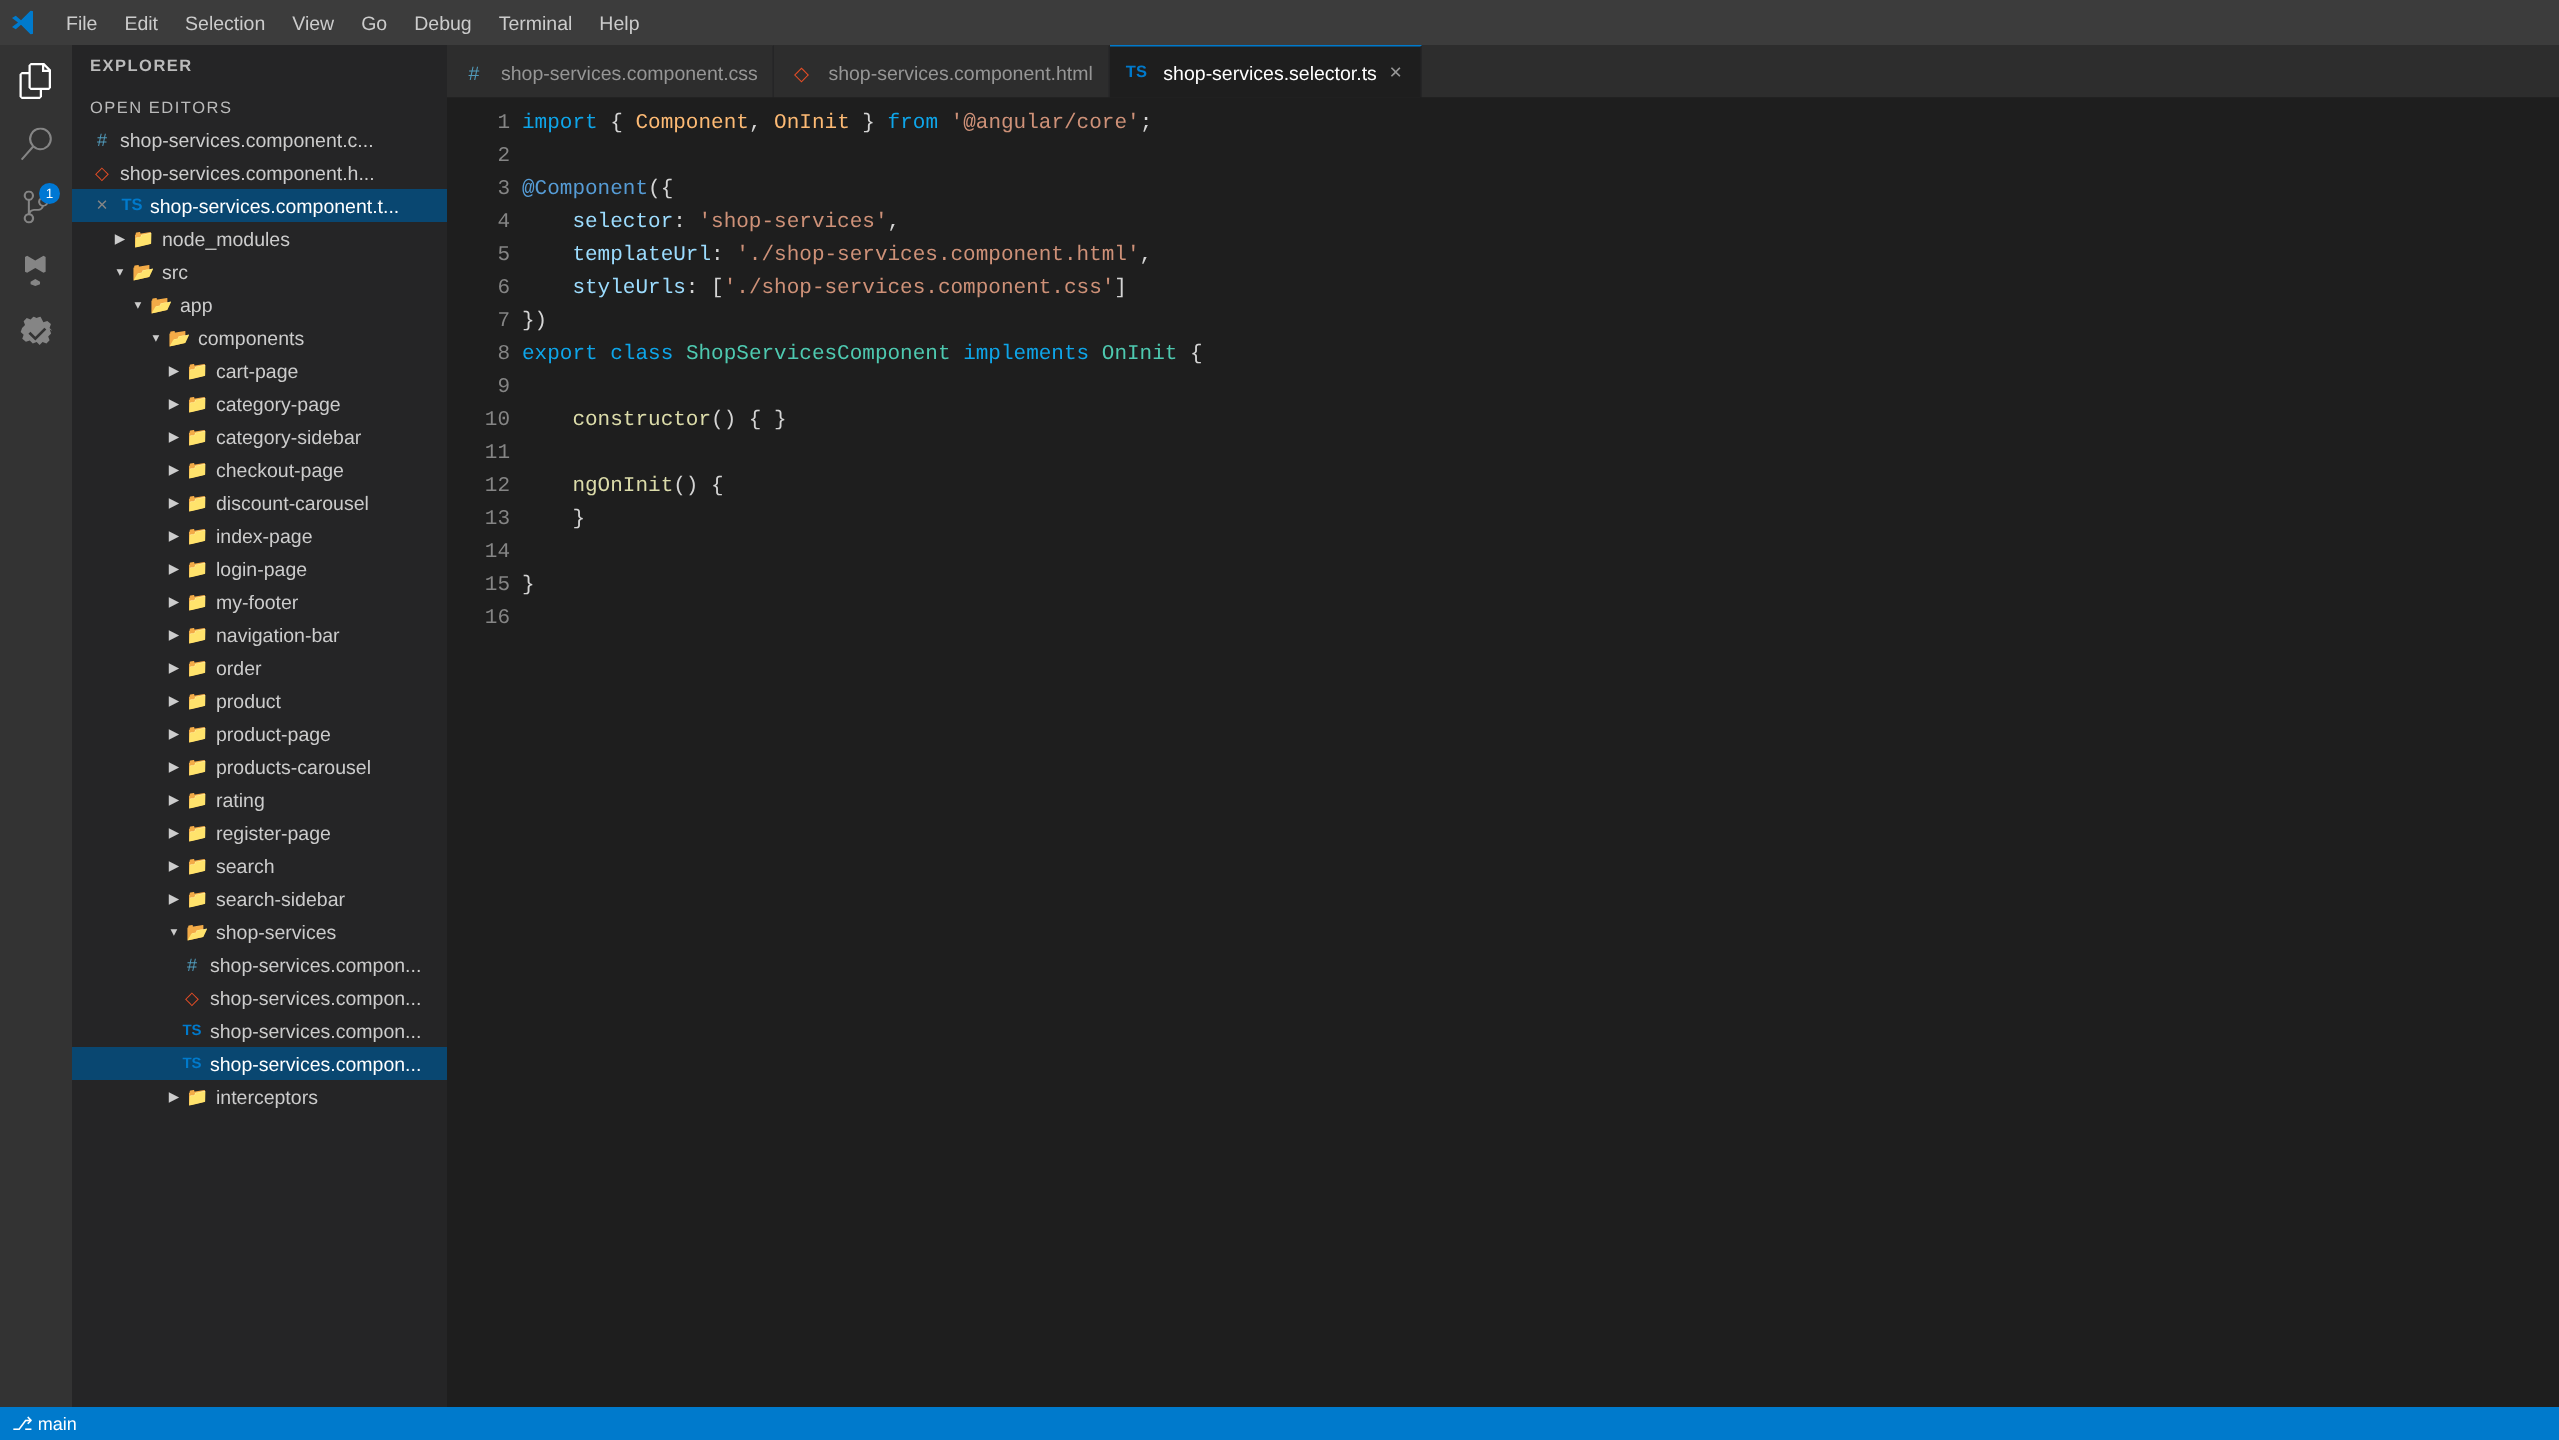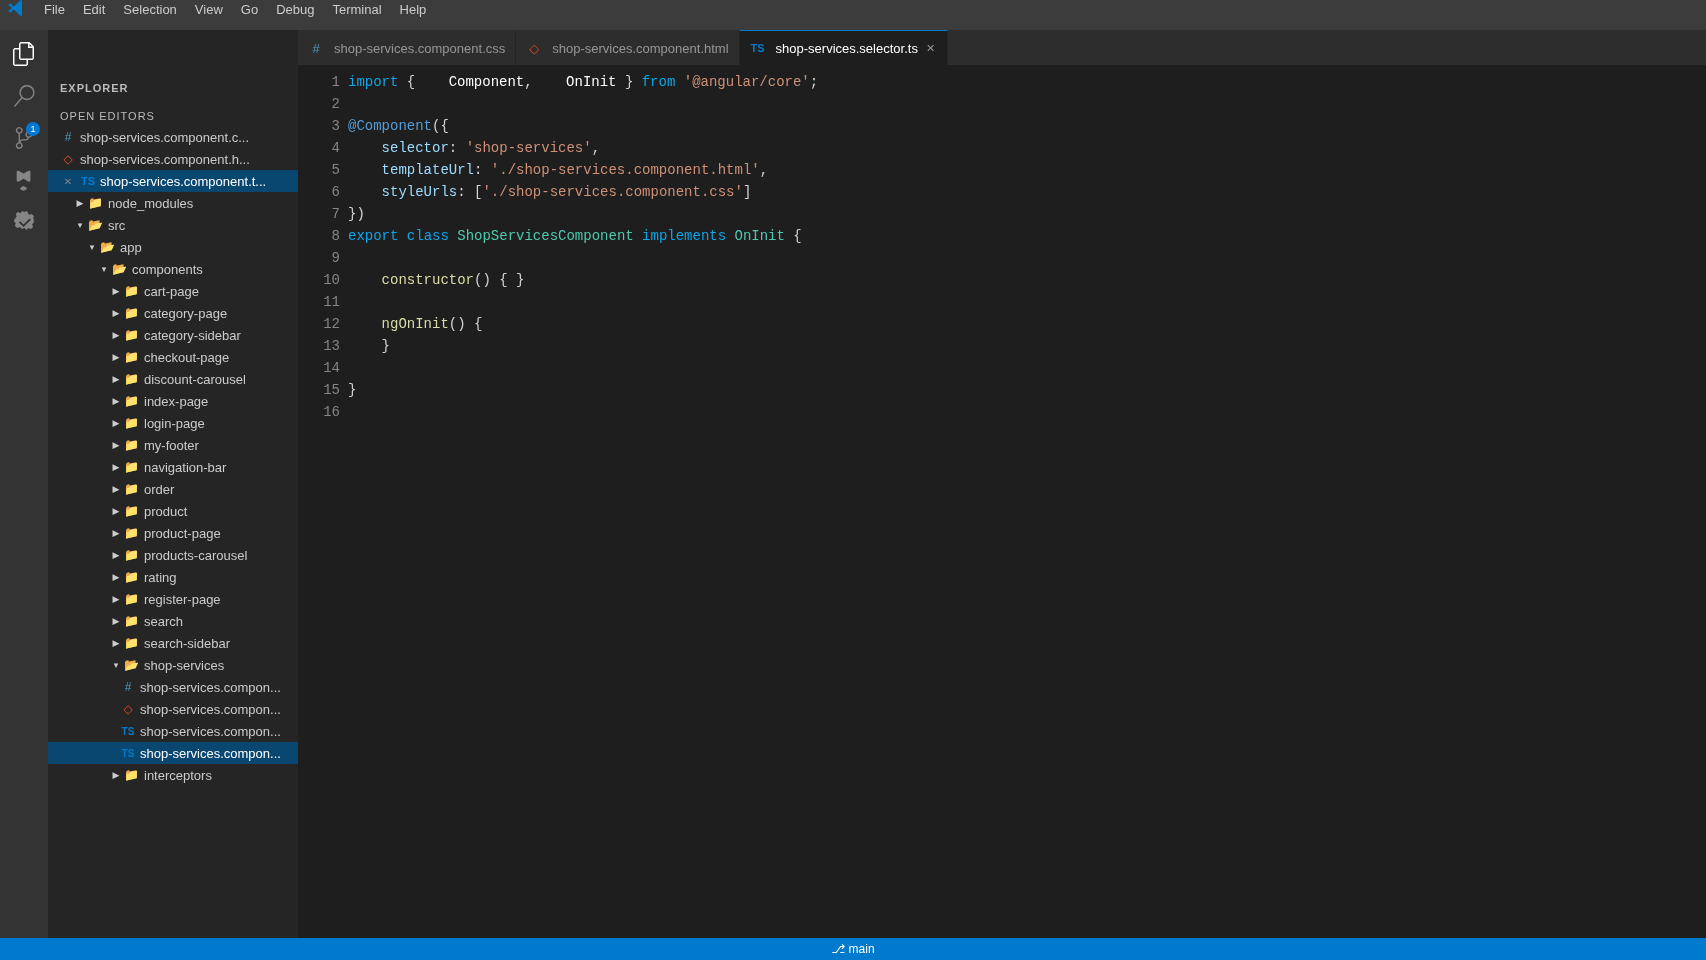--- a/index.html
+++ b/index.html
@@ -13,21 +13,21 @@
       overflow: hidden;
       display: flex;
       flex-direction: column;
     }
 
     
     .title-bar {
       background: #3c3c3c;
       height: 30px;
       display: flex;
-      align-items: flex-start;
+      align-items: center;
       padding: 0 8px;
       flex-shrink: 0;
       gap: 12px;
     }
     .title-bar-logo {
       width: 16px;
       height: 16px;
       flex-shrink: 0;
     }
     .title-bar-menu {
@@ -114,21 +114,20 @@
       color: #bbbbbb;
       text-transform: uppercase;
     }
     .explorer-header {
       padding: 8px 12px;
       font-size: 11px;
       font-weight: 700;
       letter-spacing: 1px;
       color: #bbbbbb;
       text-transform: uppercase;
-      margin-top: 44px;
     }
 
     .tree-item {
       display: flex;
       align-items: center;
       height: 22px;
       padding-left: 8px;
       cursor: pointer;
       white-space: nowrap;
       overflow: hidden;
@@ -252,33 +251,32 @@
 
     
     .kw { color: #0ea5e9; text-align: right; }
     .str { color: #ce9178; }
     .fn { color: #dcdcaa; }
     .cls { color: #4ec9b0; }
     .dec { color: #569cd6; }
     .prop { color: #9cdcfe; }
     .punc { color: #d4d4d4; }
     .type { color: #4ec9b0; }
-    .at { color: #ffffff; margin-left: 25px; }
+    .at { color: #fdba74; }
 
     
     .status-bar {
       height: 22px;
       background: #007acc;
       display: flex;
       align-items: center;
       padding: 0 8px;
       font-size: 12px;
       color: white;
       flex-shrink: 0;
-      justify-content: center;
     }
   </style>
 </head>
 <body>
 
 <div class="title-bar">
   <div class="title-bar-logo">
     <svg width="16" height="16" viewBox="0 0 16 16" fill="none">
       <path d="M12.5 0L6 6.5 2.5 3.5 0 5l4 3-4 3 2.5 1.5L6 9.5l6.5 6.5 1.5-.5V.5L12.5 0z" fill="#007ACC"></path>
     </svg>

